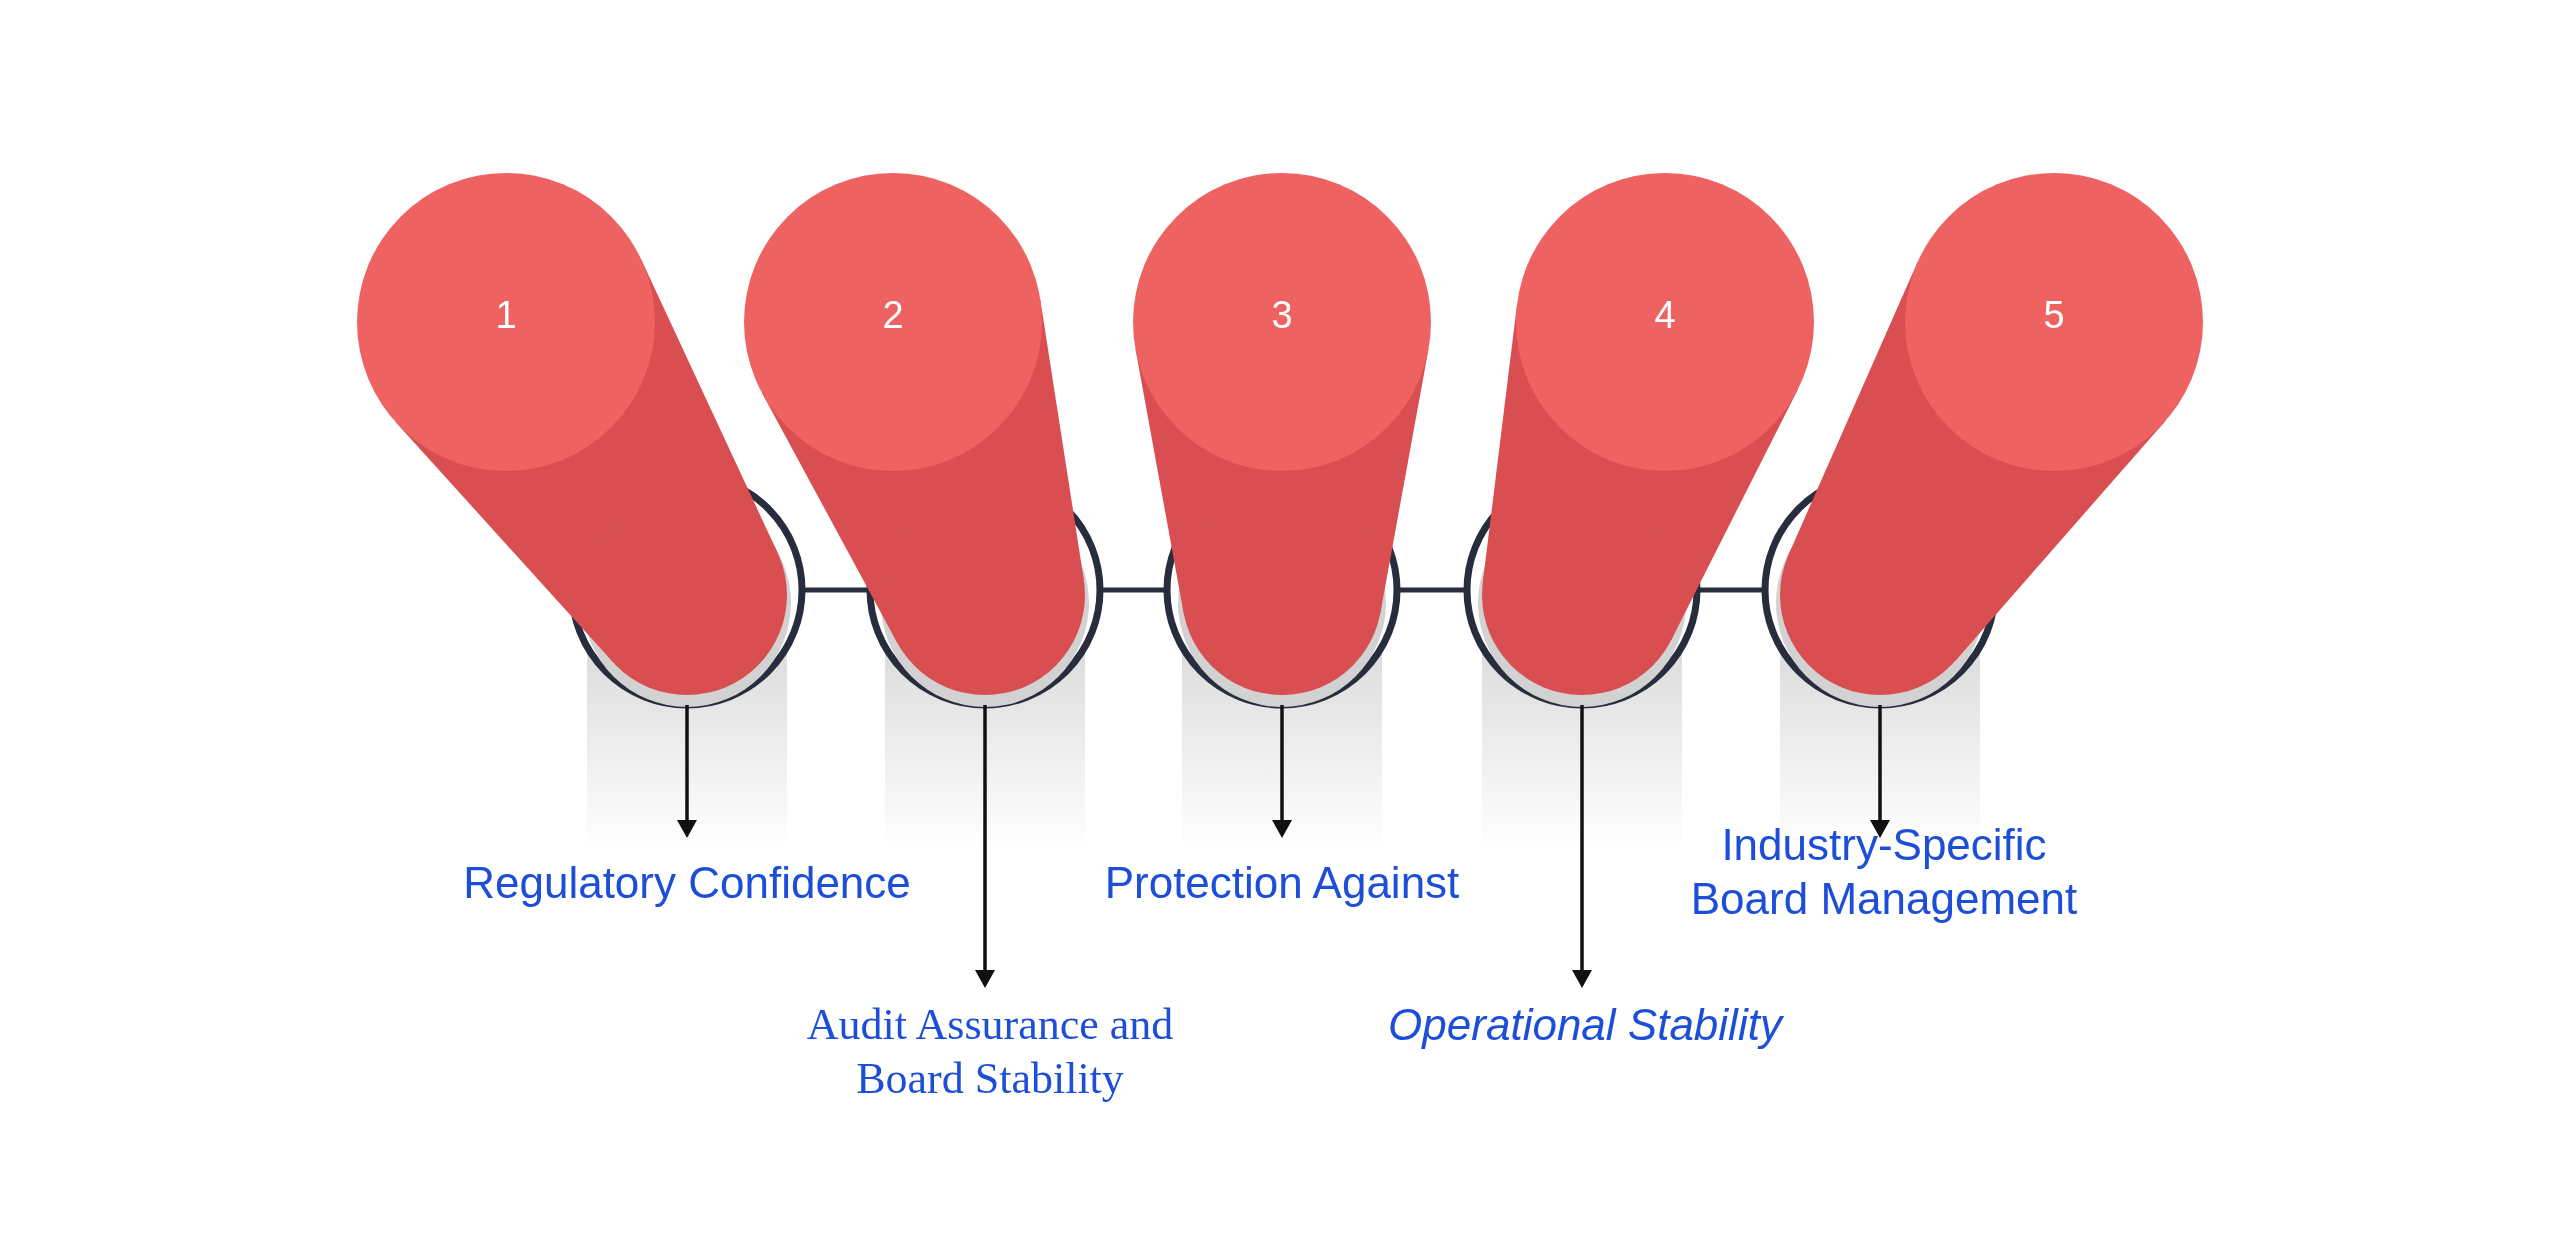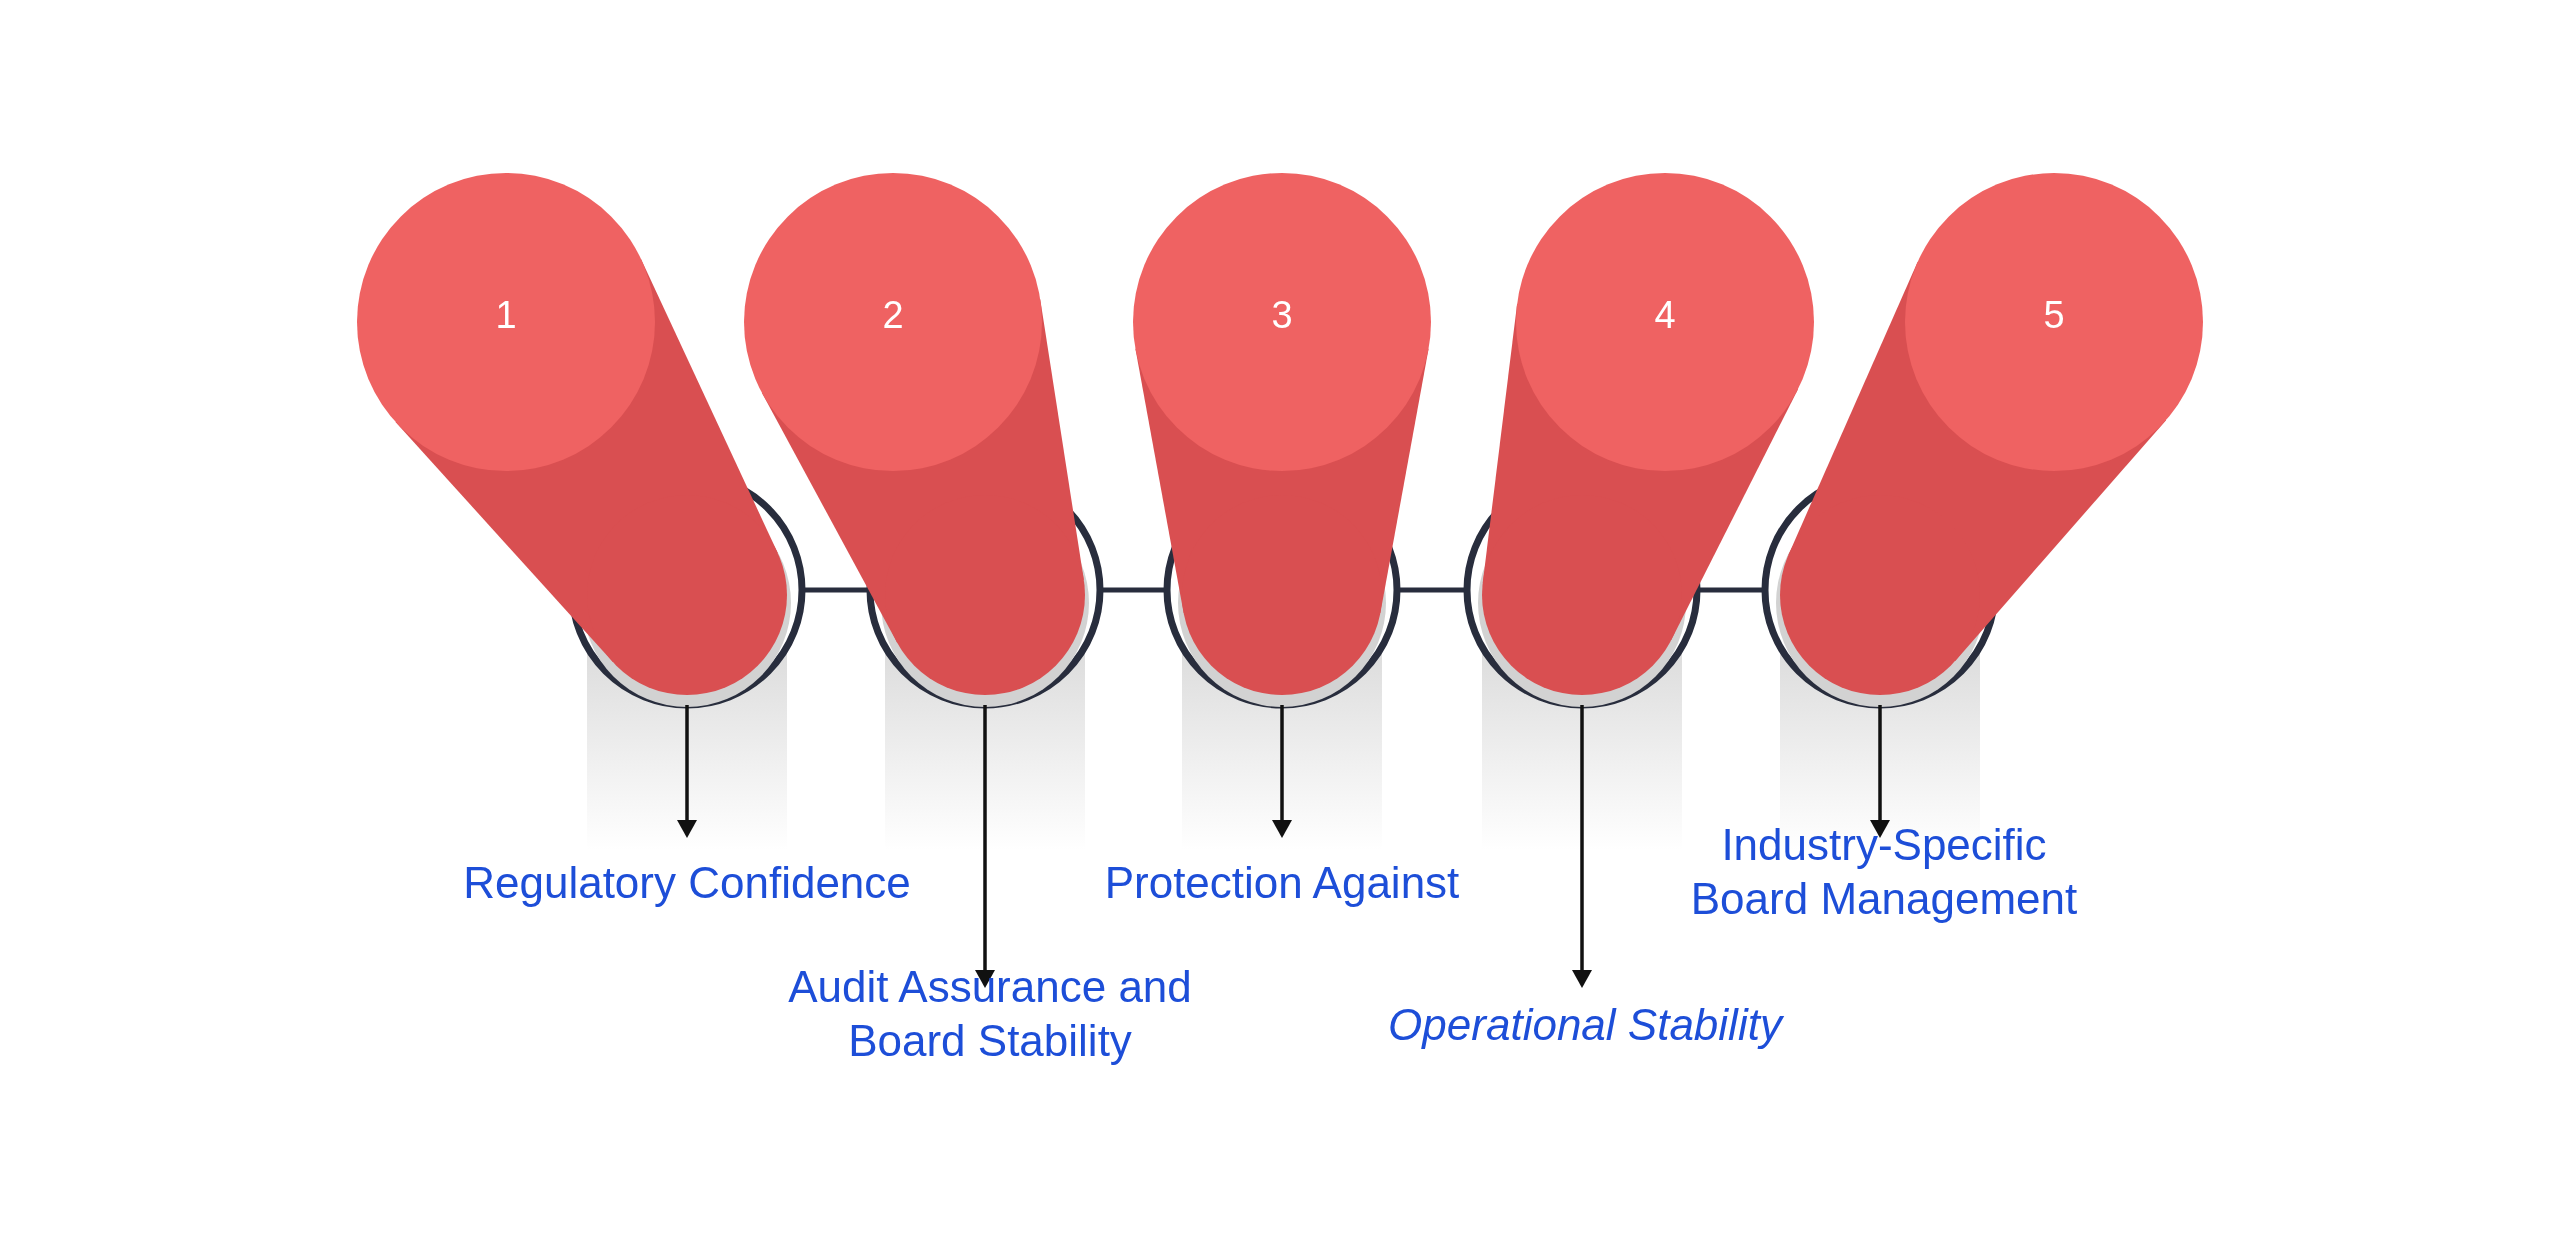--- a/index.html
+++ b/index.html
@@ -87,21 +87,21 @@
         <circle cx="2054" cy="322" r="149" fill="#EF6262"></circle>
         <text x="2054" y="318" text-anchor="middle" dominant-baseline="middle" fill="#FFFFFF" font-size="38" class="num">5</text>
       </g>
     </g>
 </svg>
 
 <div id="labels">
   <div class="label" style="left: 687px; top: 856px;">
     <div>Regulatory Confidence</div>
   </div>
-  <div class="label" style="left: 990px; top: 960px;">
+  <div class="label" style="left: 990px; top: 998px; font-family: Liberation Serif, serif;">
     <div>Audit Assurance and</div>
     <div>Board Stability</div>
   </div>
   <div class="label" style="left: 1282px; top: 856px;">
     <div>Protection Against</div>
   </div>
   <div class="label" style="left: 1585px; top: 998px; font-style: italic;">
     <div>Operational Stability</div>
   </div>
   <div class="label" style="left: 1884px; top: 818px;">

